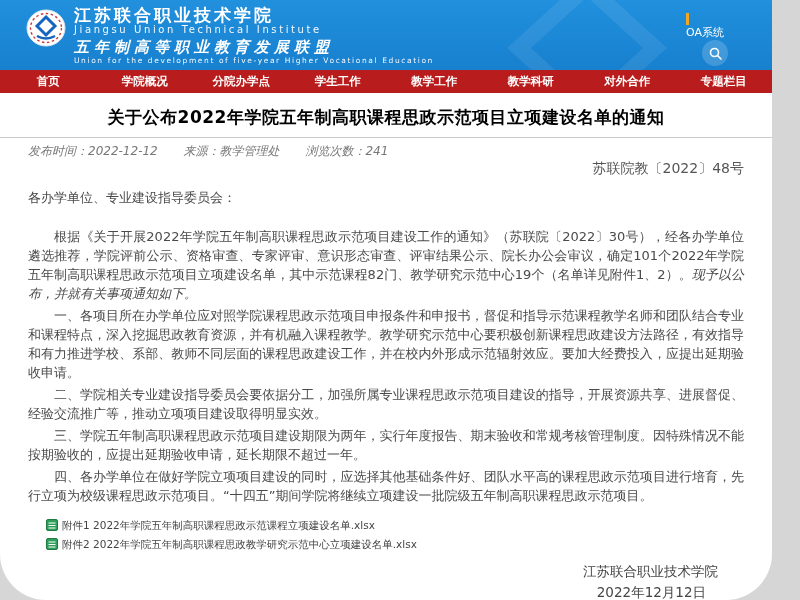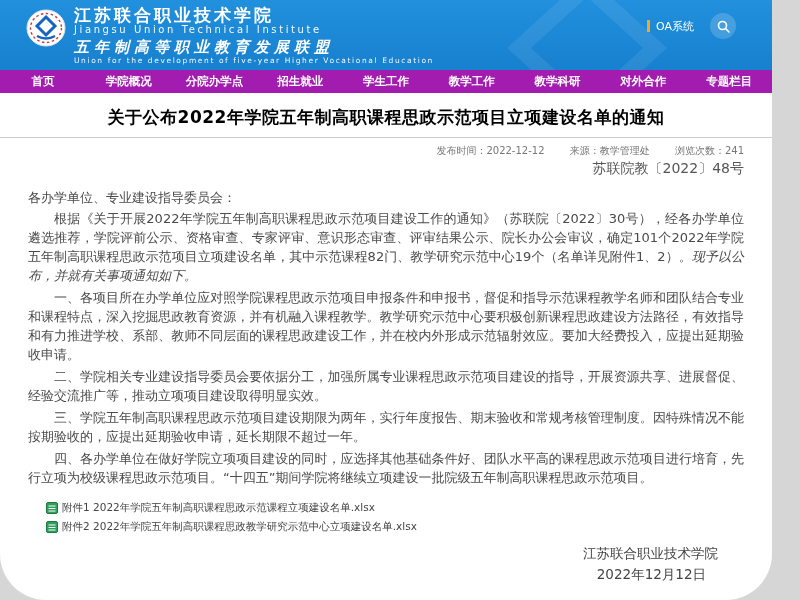--- a/index.html
+++ b/index.html
@@ -10,44 +10,44 @@
   
   .site-header { position:relative; height:70px; background:linear-gradient(180deg,#2190dd 0%,#1780cf 100%); overflow:hidden; }
   .watermark { position:absolute; right:85px; top:-22px; opacity:.08; }
   .brand { position:absolute; left:26px; top:6px; display:flex; align-items:flex-start; }
   .logo { width:40px; height:38px; margin-top:3px; }
   .brand-text { margin-left:8px; color:#fff; }
   .org-cn { font-size:17px; font-weight:700; letter-spacing:3px; line-height:19px; }
   .org-en { font-size:10px; letter-spacing:2.6px; line-height:9px; opacity:.95; }
   .union-cn { font-size:15px; font-weight:700; letter-spacing:5px; line-height:18px; margin-top:4px; font-style:italic; }
   .union-en { font-size:7.5px; letter-spacing:1.6px; line-height:9px; opacity:.95; }
-  .header-actions { position:absolute; right:36px; top:13px; display:flex; align-items:center; }
+  .header-actions { position:absolute; right:44px; top:13px; display:flex; align-items:flex-start;flex-direction:column; }
   .oa-marker { width:3px; height:12px; background:#f5a623; margin-right:6px; }
   .oa-link { color:#fff; font-size:11px; text-decoration:none; }
   .search-btn { width:26px; height:26px; border-radius:50%; border:none; background:rgba(255,255,255,.18);
     margin-left:16px; display:flex; align-items:center; justify-content:center; cursor:pointer; }
 
   
-  .main-nav { height:23px; background:#a21caf; display:flex; }
+  .main-nav { height:23px; background:#b91c1c; display:flex; }
   .main-nav a { flex:1; text-align:center; line-height:23px; font-size:11.5px; font-weight:700;
     color:#fff; text-decoration:none; cursor:pointer; }
 
   
   .article { padding:13px 28px 0; color:#4a4a4a; }
   .page-title { text-align:center; font-size:17px; line-height:22px; font-weight:600; color:#000000; letter-spacing:.5px; }
   .title-divider { border-bottom:1px solid #ccc; margin:9px -28px 0; }
-  .meta { text-align:right; font-size:10px; line-height:14px; color:#777; margin-top:6px; }
+  .meta { text-align:left; font-size:12px; line-height:14px; color:#777; margin-top:6px;font-style:italic; }
   .meta .gap { display:inline-block; width:22px; }
   .doc-number { text-align:right; font-size:14px; line-height:18px; color:#555; margin:1px 0 11px; }
-  .salutation { font-size:13px; line-height:19px; margin-bottom:2px; }
+  .salutation { font-size:13px; line-height:19px; margin-bottom:20px; }
   .body-para { font-size:13px; line-height:19px; text-align:justify; text-indent:2em; margin-bottom:3px; }
   .body-para em { font-style:italic; font-family:"DejaVu Serif","Liberation Serif",serif; }
 
   .attachments { margin-top:14px; padding-left:18px; }
-  .attachment { display:flex; align-items:flex-end; font-size:10.5px; line-height:13px; color:#444;
+  .attachment { display:flex; align-items:flex-start; font-size:10.5px; line-height:13px; color:#444;
     text-decoration:none; margin-bottom:6px; cursor:pointer; }
   .attachment svg { margin-right:4px; flex:0 0 auto; }
 
   .signature { margin-top:10px; display:flex; flex-direction:column; align-items:flex-end; padding-right:26px;
     font-size:13.5px; color:#444; line-height:21px; }
   .sig-date { margin-right:12px; }
 </style>
 </head>
 <body>
 
@@ -83,21 +83,20 @@
           <line x1="8.6" y1="8.6" x2="12" y2="12" stroke="#ffffff" stroke-width="1.6" stroke-linecap="round"></line>
         </svg>
       </button>
     </div>
   </header>
 
   <nav class="main-nav">
     <a href="#">首页</a>
     <a href="#">学院概况</a>
     <a href="#">分院办学点</a>
-    <a href="#">招生就业</a>
     <a href="#">学生工作</a>
     <a href="#">教学工作</a>
     <a href="#">教学科研</a>
     <a href="#">对外合作</a>
     <a href="#">专题栏目</a>
   </nav>
 
   <main class="article">
     <h1 class="page-title">关于公布2022年学院五年制高职课程思政示范项目立项建设名单的通知</h1>
     <div class="title-divider"></div>

